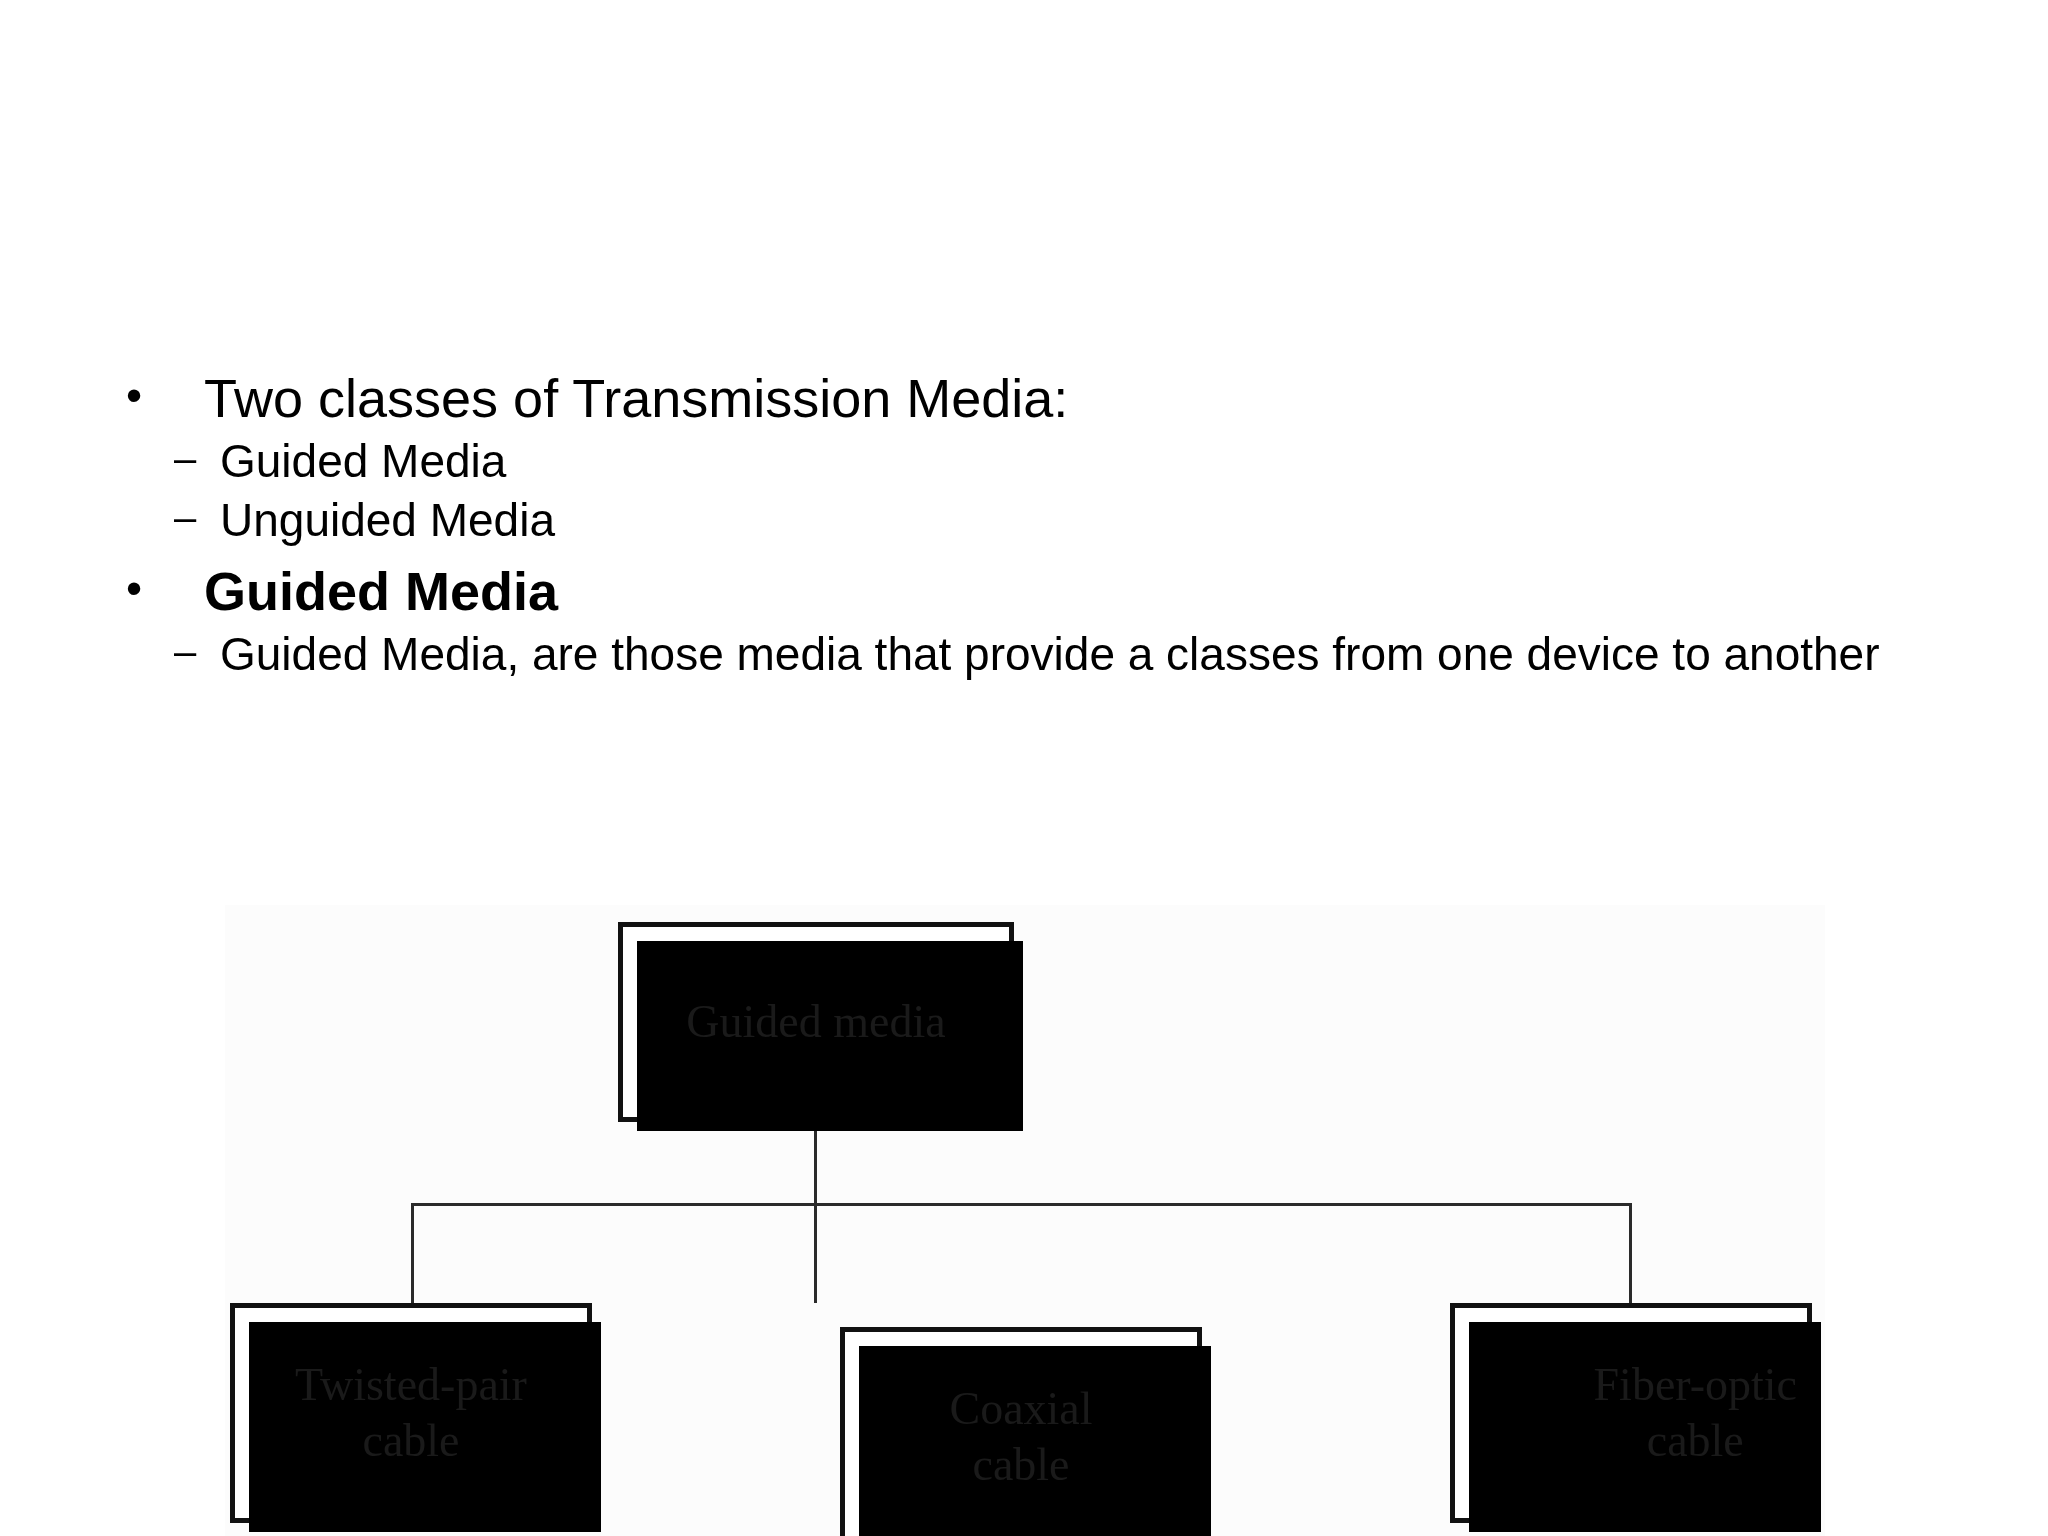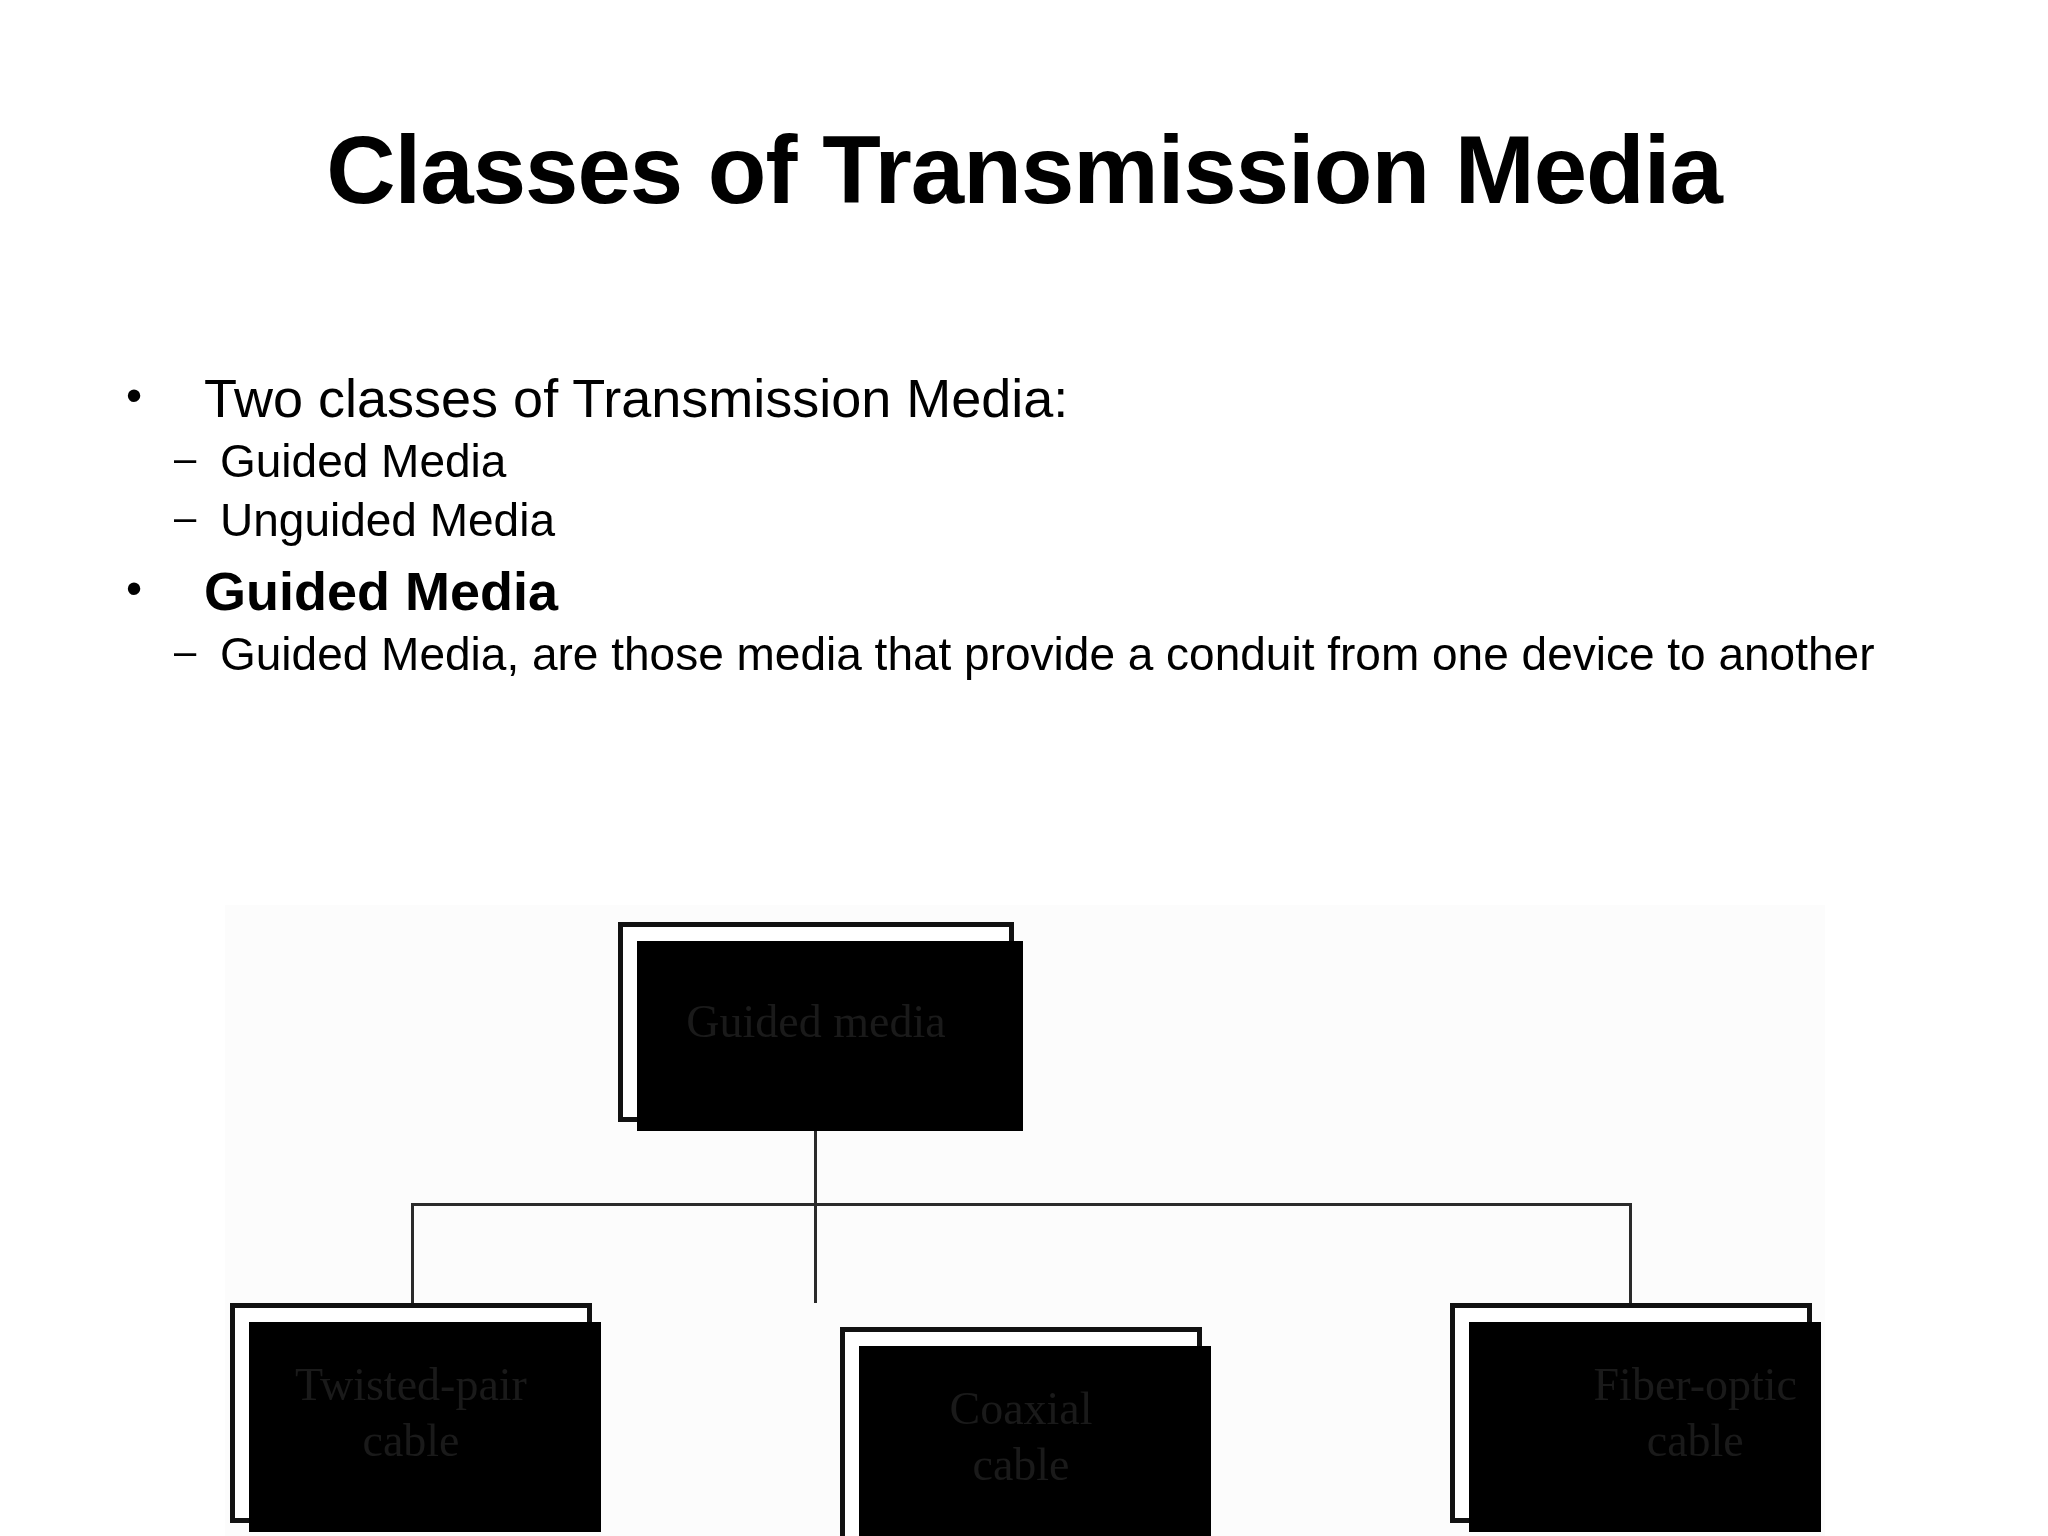--- a/index.html
+++ b/index.html
@@ -167,21 +167,20 @@
   #conn-root-stem   { left: 589px; top: 217px; width: 3px; height: 181px; }
   #conn-bus         { left: 186px; top: 298px; width: 1220px; height: 3px; }
   #conn-left-drop   { left: 186px; top: 298px; width: 3px; height: 100px; }
   #conn-right-drop  { left: 1404px; top: 298px; width: 3px; height: 100px; }
 </style>
 </head>
 <body>
 
 <div class="slide">
 
-  <div class="title">Classes of Transmission Media</div>
 
   <div class="body">
 
     <div class="l1">
       <span class="marker">•</span>
       <span class="txt">Two classes of Transmission Media:</span>
     </div>
 
     <div class="l2">
       <span class="marker">–</span>
@@ -195,21 +194,21 @@
 
     <div class="spacer-sm"></div>
 
     <div class="l1 bold">
       <span class="marker">•</span>
       <span class="txt">Guided Media</span>
     </div>
 
     <div class="l2">
       <span class="marker">–</span>
-      <span class="txt">Guided Media, are those media that provide a conduit from one device to another</span>
+      <span class="txt">Guided Media, are those media that provide a classes from one device to another</span>
     </div>
 
   </div>
 
   <div class="diagram">
     <div class="diagram-bg"></div>
 
     <div class="conn" id="conn-root-stem"></div>
     <div class="conn" id="conn-bus"></div>
     <div class="conn" id="conn-left-drop"></div>

